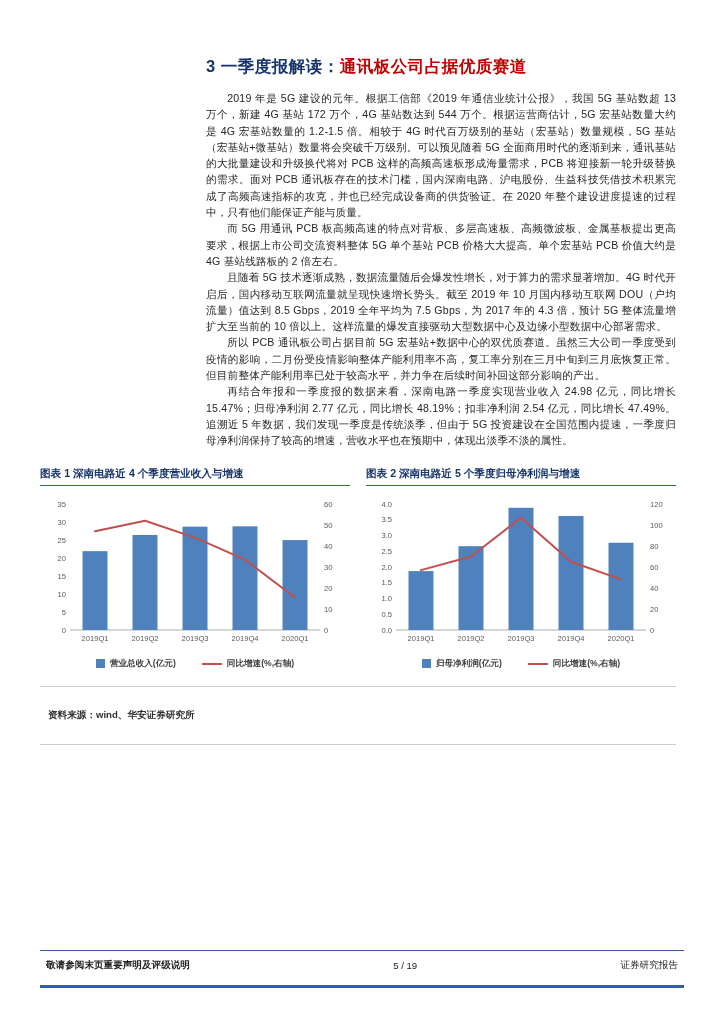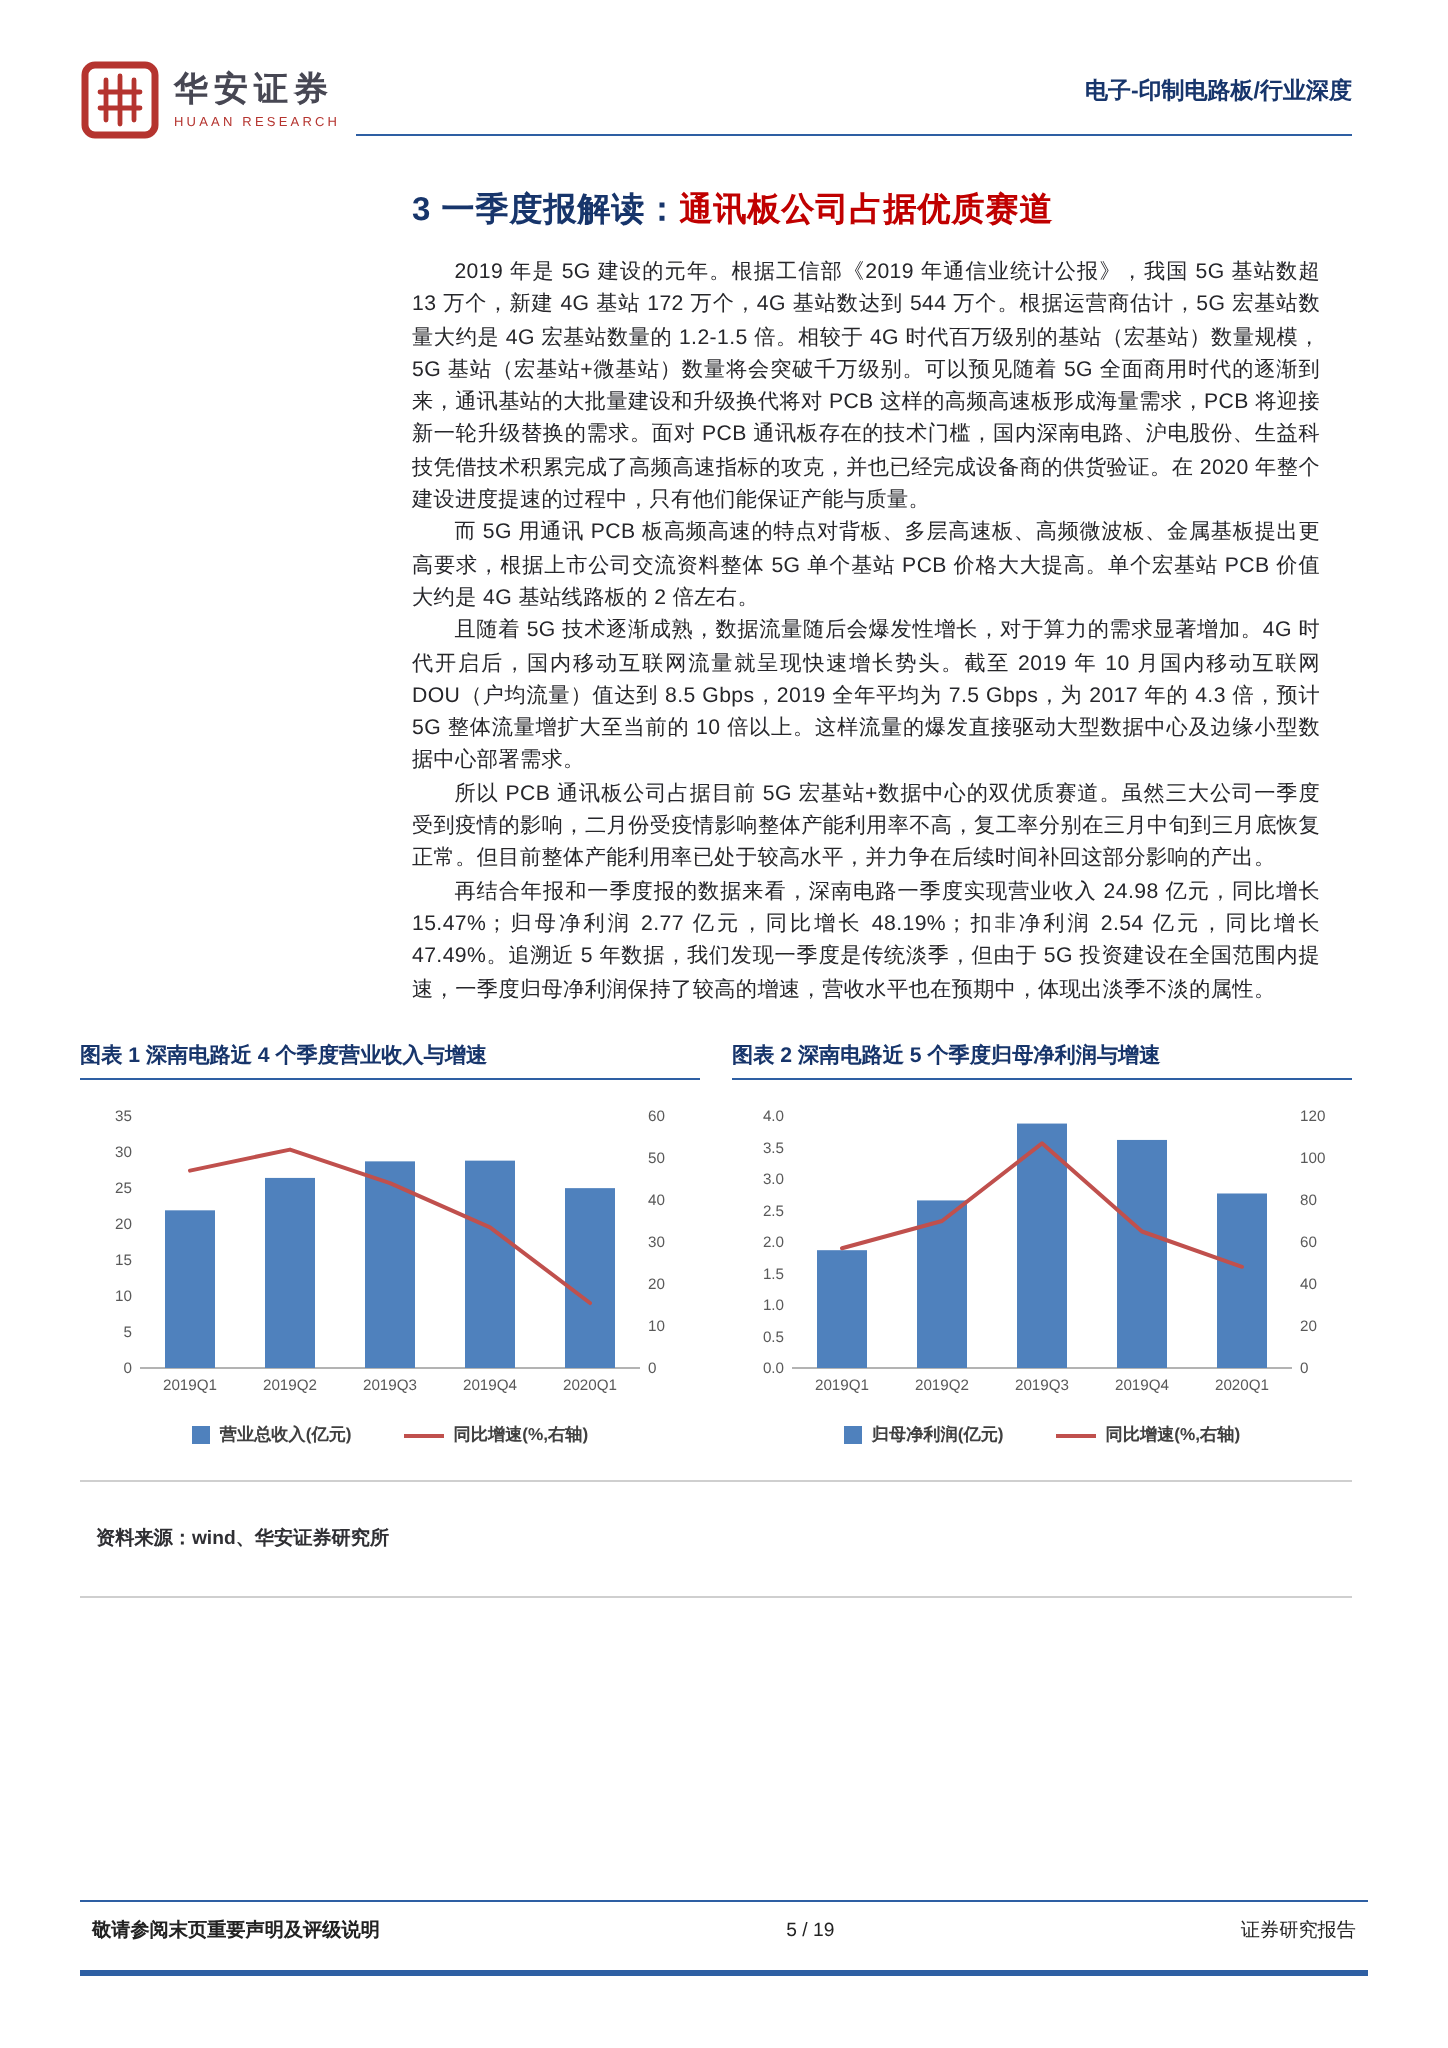--- a/index.html
+++ b/index.html
@@ -14,21 +14,21 @@
   .logo{ position:absolute; left:0; top:0; display:flex; gap:7px; align-items:flex-start; background:#fff; z-index:2; padding-right:8px; height:50px;}
   .seal{ width:40px; height:40px; }
   .logo-text-cn{ font-family:"Liberation Serif","DejaVu Serif",serif; font-weight:bold; font-size:17px; letter-spacing:3px; color:#474753; line-height:1.1; margin-top:6px;}
   .logo-text-en{ font-size:6.5px; letter-spacing:1.6px; color:#b5342f; margin-top:3px; }
   .header-right{ position:absolute; right:0; top:8px; font-size:11.5px; font-weight:bold; color:#17356b; }
   
   .doc-title{ margin:26px 48px 0 206px; font-size:16.5px; font-weight:bold; letter-spacing:0.5px;}
   .t-blue{ color:#17356b; }
   .t-red{ color:#c00000; }
   
-  .body-text{ margin:12px 64px 0 206px; }
+  .body-text{ margin:12px 48px 0 206px; }
   .body-text p{
     font-size:10.6px; line-height:16.3px; color:#26262a; text-align:justify;
     text-indent:2em; letter-spacing:0.2px;
   }
   
   .figures{ display:flex; gap:16px; margin:18px 48px 0 40px; }
   .figure{ flex:1; min-width:0; }
   .figure-title{
     font-size:10.6px; font-weight:bold; color:#17356b;
     padding-bottom:4px; border-bottom:1.2px solid #2e5fa3; margin-bottom:8px;
@@ -50,33 +50,20 @@
     display:flex; justify-content:space-between; align-items:center;
     padding:8px 6px 13px 6px; font-size:9.6px; color:#222;
   }
   .footer-left{ font-weight:bold; }
 </style>
 </head>
 <body>
 
 <div class="page">
 
-  <div class="header">
-    <div class="logo">
-      <svg class="seal" viewBox="0 0 40 40">
-        <rect x="2.5" y="2.5" width="35" height="35" rx="5" fill="none" stroke="#b5342f" stroke-width="3.5"></rect>
-        <path d="M13 10 v20 M20 8 v24 M27 10 v20 M10 16 h20 M10 24 h20" fill="none" stroke="#b5342f" stroke-width="2.4" stroke-linecap="round"></path>
-      </svg>
-      <div>
-        <div class="logo-text-cn">华安证券</div>
-        <div class="logo-text-en">HUAAN RESEARCH</div>
-      </div>
-    </div>
-    <div class="header-right">电子-印制电路板/行业深度</div>
-  </div>
 
   <h1 class="doc-title"><span class="t-blue">3  一季度报解读：</span><span class="t-red">通讯板公司占据优质赛道</span></h1>
 
   <div class="body-text">
     <p>2019 年是 5G 建设的元年。根据工信部《2019 年通信业统计公报》，我国 5G 基站数超 13 万个，新建 4G 基站 172 万个，4G 基站数达到 544 万个。根据运营商估计，5G 宏基站数量大约是 4G 宏基站数量的 1.2-1.5 倍。相较于 4G 时代百万级别的基站（宏基站）数量规模，5G 基站（宏基站+微基站）数量将会突破千万级别。可以预见随着 5G 全面商用时代的逐渐到来，通讯基站的大批量建设和升级换代将对 PCB 这样的高频高速板形成海量需求，PCB 将迎接新一轮升级替换的需求。面对 PCB 通讯板存在的技术门槛，国内深南电路、沪电股份、生益科技凭借技术积累完成了高频高速指标的攻克，并也已经完成设备商的供货验证。在 2020 年整个建设进度提速的过程中，只有他们能保证产能与质量。</p>
     <p>而 5G 用通讯 PCB 板高频高速的特点对背板、多层高速板、高频微波板、金属基板提出更高要求，根据上市公司交流资料整体 5G 单个基站 PCB 价格大大提高。单个宏基站 PCB 价值大约是 4G 基站线路板的 2 倍左右。</p>
     <p>且随着 5G 技术逐渐成熟，数据流量随后会爆发性增长，对于算力的需求显著增加。4G 时代开启后，国内移动互联网流量就呈现快速增长势头。截至 2019 年 10 月国内移动互联网 DOU（户均流量）值达到 8.5 Gbps，2019 全年平均为 7.5 Gbps，为 2017 年的 4.3 倍，预计 5G 整体流量增扩大至当前的 10 倍以上。这样流量的爆发直接驱动大型数据中心及边缘小型数据中心部署需求。</p>
     <p>所以 PCB 通讯板公司占据目前 5G 宏基站+数据中心的双优质赛道。虽然三大公司一季度受到疫情的影响，二月份受疫情影响整体产能利用率不高，复工率分别在三月中旬到三月底恢复正常。但目前整体产能利用率已处于较高水平，并力争在后续时间补回这部分影响的产出。</p>
     <p>再结合年报和一季度报的数据来看，深南电路一季度实现营业收入 24.98 亿元，同比增长 15.47%；归母净利润 2.77 亿元，同比增长 48.19%；扣非净利润 2.54 亿元，同比增长 47.49%。追溯近 5 年数据，我们发现一季度是传统淡季，但由于 5G 投资建设在全国范围内提速，一季度归母净利润保持了较高的增速，营收水平也在预期中，体现出淡季不淡的属性。</p>
   </div>

